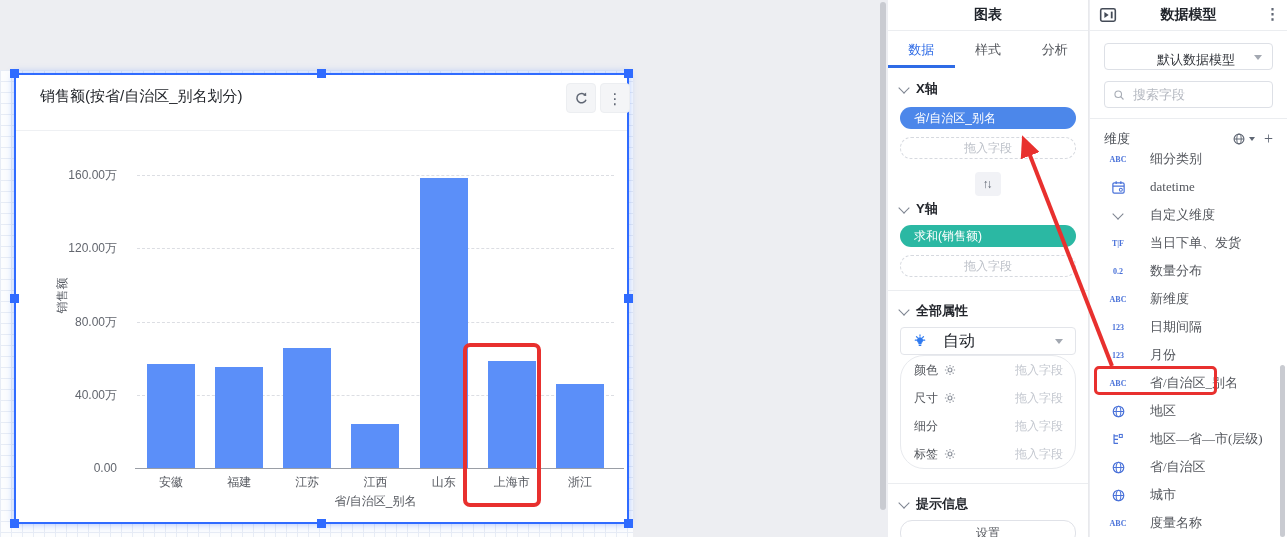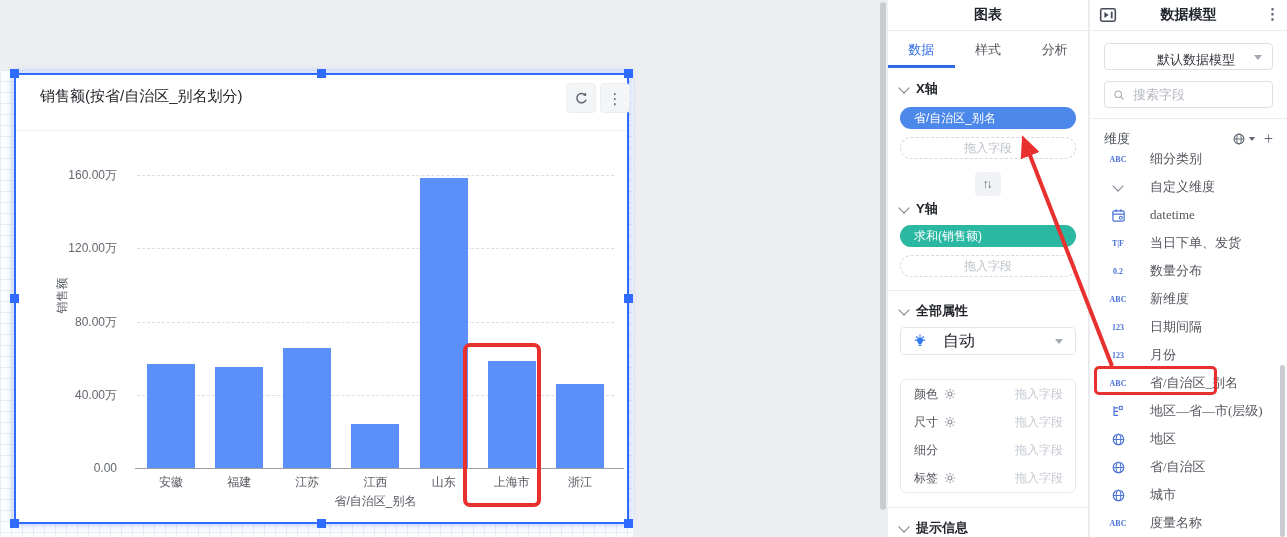--- a/index.html
+++ b/index.html
@@ -212,21 +212,21 @@
         <span>全部属性</span>
       </div>
       <div class="auto-select" style="margin-top:7px;">
         <svg width="14" height="14" viewBox="0 0 16 16">
           <circle cx="8" cy="7" r="3.4" fill="#2f7af0"></circle>
           <path d="M6.6 11h2.8 M7.1 13h1.8 M8 1v1.6 M2.6 7h1.6 M11.8 7h1.6 M3.9 2.9l1.1 1.1 M12.1 2.9l-1.1 1.1" stroke="#2f7af0" stroke-width="1.3" fill="none" stroke-linecap="round"></path>
         </svg>
         <span>自动</span>
         <span class="caret"></span>
       </div>
-      <div class="props-box" style="margin-top:24px;">
+      <div class="props-box" style="margin-top:0;border-radius:24px;">
           <div class="prop-row">
             <span>颜色</span>
             <span style="display: flex;">
               <svg width="12" height="12" viewBox="0 0 16 16">
                 <circle cx="8" cy="8" r="2.6" fill="none" stroke="#8a8f99" stroke-width="1.5"></circle>
                 <path d="M13 8h1.8 M11.5 11.5l1.3 1.3 M8 13v1.8 M4.5 11.5l-1.3 1.3 M3 8H1.2 M4.5 4.5L3.2 3.2 M8 3V1.2 M11.5 4.5l1.3-1.3" stroke="#8a8f99" stroke-width="1.5"></path>
               </svg>
             </span>
             <span class="drop-label">拖入字段</span>
           </div>
@@ -307,35 +307,35 @@
           <span class="plus-txt">+</span>
         </span>
       </div>
       <div style="margin-top:-4px;" id="field-list">
           <div class="field-row">
             <span class="ficon">ABC</span>
             <span>细分类别</span>
           </div>
           <div class="field-row">
             <span class="ficon">
-              <span class="chev"></span>
-            </span>
-            <span>自定义维度</span>
-          </div>
-          <div class="field-row">
-            <span class="ficon">
               <svg width="15" height="15" viewBox="0 0 16 16">
                 <rect x="2" y="3" width="12" height="11" rx="1.5" fill="none" stroke="#4a72d9" stroke-width="1.3"></rect>
                 <path d="M2 6.5h12 M5.5 1.3v3 M10.5 1.3v3" stroke="#4a72d9" stroke-width="1.3"></path>
                 <circle cx="10.5" cy="10.5" r="1.6" fill="none" stroke="#4a72d9" stroke-width="1.1"></circle>
               </svg>
             </span>
             <span>datetime</span>
           </div>
           <div class="field-row">
+            <span class="ficon">
+              <span class="chev"></span>
+            </span>
+            <span>自定义维度</span>
+          </div>
+          <div class="field-row">
             <span class="ficon">T|F</span>
             <span>当日下单、发货</span>
           </div>
           <div class="field-row">
             <span class="ficon">0.2</span>
             <span>数量分布</span>
           </div>
           <div class="field-row">
             <span class="ficon">ABC</span>
             <span>新维度</span>
@@ -344,39 +344,39 @@
             <span class="ficon">123</span>
             <span>日期间隔</span>
           </div>
           <div class="field-row">
             <span class="ficon">123</span>
             <span>月份</span>
           </div>
           <div class="field-row">
             <span class="ficon">ABC</span>
             <span>省/自治区_别名</span>
-          </div>
-          <div class="field-row">
-            <span class="ficon">
-              <svg width="14" height="14" viewBox="0 0 16 16">
-                <path d="M3.5 2.5v11 M3.5 4.5h4.5 M3.5 8.5h4.5 M3.5 13h4.5" fill="none" stroke="#4a72d9" stroke-width="1.4"></path>
-                <rect x="9.5" y="2.8" width="3.4" height="3.4" fill="none" stroke="#4a72d9" stroke-width="1.2"></rect>
-              </svg>
-            </span>
-            <span>地区—省—市(层级)</span>
           </div>
           <div class="field-row">
             <span class="ficon">
               <svg width="15" height="15" viewBox="0 0 16 16">
                 <circle cx="8" cy="8" r="5.6" fill="none" stroke="#4a72d9" stroke-width="1.3"></circle>
                 <ellipse cx="8" cy="8" rx="2.5" ry="5.6" fill="none" stroke="#4a72d9" stroke-width="1.1"></ellipse>
                 <path d="M2.4 8h11.2" stroke="#4a72d9" stroke-width="1.1"></path>
               </svg>
             </span>
             <span>地区</span>
+          </div>
+          <div class="field-row">
+            <span class="ficon">
+              <svg width="14" height="14" viewBox="0 0 16 16">
+                <path d="M3.5 2.5v11 M3.5 4.5h4.5 M3.5 8.5h4.5 M3.5 13h4.5" fill="none" stroke="#4a72d9" stroke-width="1.4"></path>
+                <rect x="9.5" y="2.8" width="3.4" height="3.4" fill="none" stroke="#4a72d9" stroke-width="1.2"></rect>
+              </svg>
+            </span>
+            <span>地区—省—市(层级)</span>
           </div>
           <div class="field-row">
             <span class="ficon">
               <svg width="15" height="15" viewBox="0 0 16 16">
                 <circle cx="8" cy="8" r="5.6" fill="none" stroke="#4a72d9" stroke-width="1.3"></circle>
                 <ellipse cx="8" cy="8" rx="2.5" ry="5.6" fill="none" stroke="#4a72d9" stroke-width="1.1"></ellipse>
                 <path d="M2.4 8h11.2" stroke="#4a72d9" stroke-width="1.1"></path>
               </svg>
             </span>
             <span>省/自治区</span>

